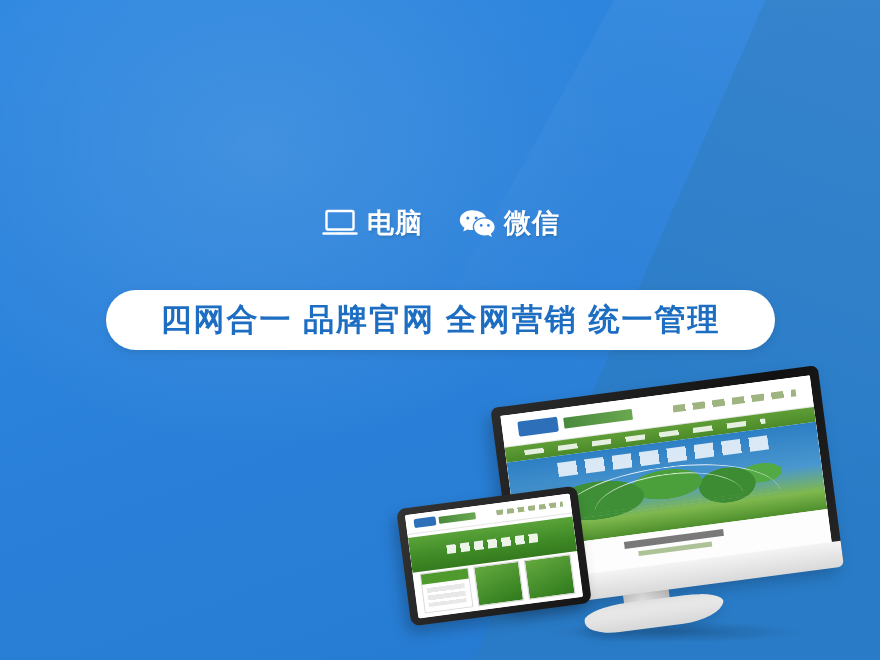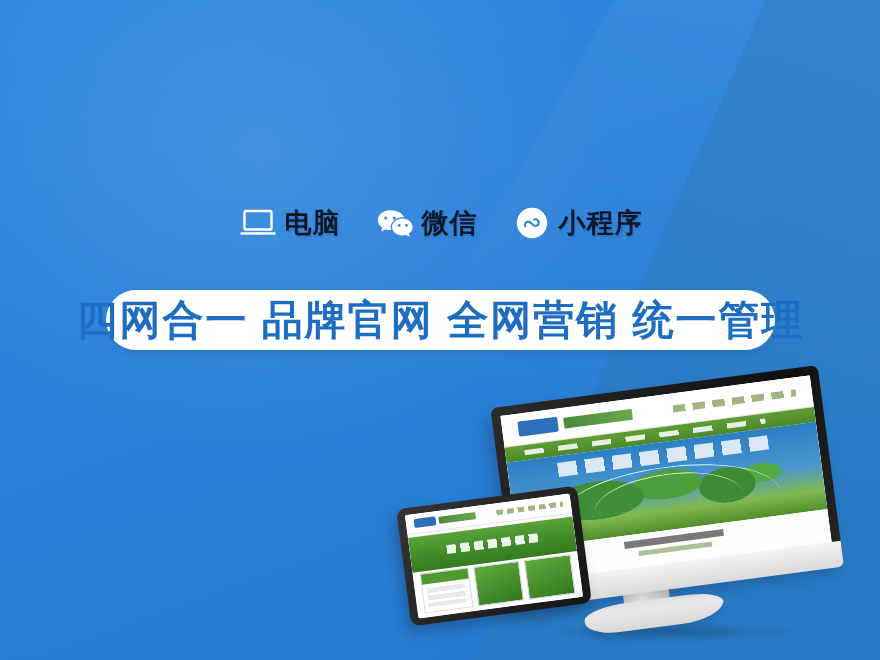--- a/index.html
+++ b/index.html
@@ -69,21 +69,21 @@
     left: 0; right: 0;
     display: flex;
     justify-content: center;
     align-items: center;
     gap: 34px;
   }
   .channel {
     display: flex;
     align-items: center;
     gap: 7px;
-    color: #0f172a;
+    color: #ffffff;
     font-size: 27px;
     font-weight: bold;
     letter-spacing: 1px;
     text-shadow: 1px 2px 2px rgba(0,0,0,0.13);
   }
   .channel .ico {
     display: flex;
     align-items: center;
     justify-content: center;
     width: 40px;
@@ -100,21 +100,21 @@
     width: 669px;
     height: 60px;
     background: #ffffff;
     border-radius: 30px;
     display: flex;
     align-items: center;
     justify-content: center;
     box-shadow: 0 3px 9px rgba(0,0,0,0.10);
   }
   .pill-text {
-    font-size: 41px;
+    font-size: 31px;
     font-weight: bold;
     color: #1d6ec2;
     letter-spacing: 2px;
     white-space: nowrap;
   }
 
   
   .devices {
     position: absolute;
     left: 395px;
@@ -371,29 +371,20 @@
           <path d="M27.6 11.6c-5.8 0-10.5 3.8-10.5 8.5s4.7 8.5 10.5 8.5c1.25 0 2.45-.18 3.55-.5l3.75 1.95-1.05-3.3c2.3-1.55 3.75-3.95 3.75-6.65 0-4.7-4.7-8.5-10-8.5Z" fill="#ffffff"></path>
           <circle cx="10.8" cy="11" r="1.55" fill="#2a82dd"></circle>
           <circle cx="19.2" cy="11" r="1.55" fill="#2a82dd"></circle>
           <circle cx="24.2" cy="18.4" r="1.35" fill="#2a82dd"></circle>
           <circle cx="31.4" cy="18.4" r="1.35" fill="#2a82dd"></circle>
         </svg>
       </span>
       <span>微信</span>
     </div>
 
-    <div class="channel">
-      <span class="ico">
-        <svg width="34" height="34" viewBox="0 0 34 34" fill="none">
-          <circle cx="17" cy="17" r="15.2" fill="#ffffff"></circle>
-          <path d="M10.2 20.4c-.9-1.9.1-4 2.1-4.6 1.9-.6 3.6.4 4.6 2 1 1.6 2.6 2.6 4.5 2 2-.6 3-2.7 2.1-4.6-.8-1.7-2.9-2.4-4.6-1.6" stroke="#2a82dd" stroke-width="2.1" stroke-linecap="round" fill="none"></path>
-        </svg>
-      </span>
-      <span>小程序</span>
-    </div>
   </div>
 
   <div class="pill">
     <span class="pill-text">四网合一  品牌官网 全网营销 统一管理</span>
   </div>
 
   <div class="devices">
 
     <div class="device-shadow"></div>
 

